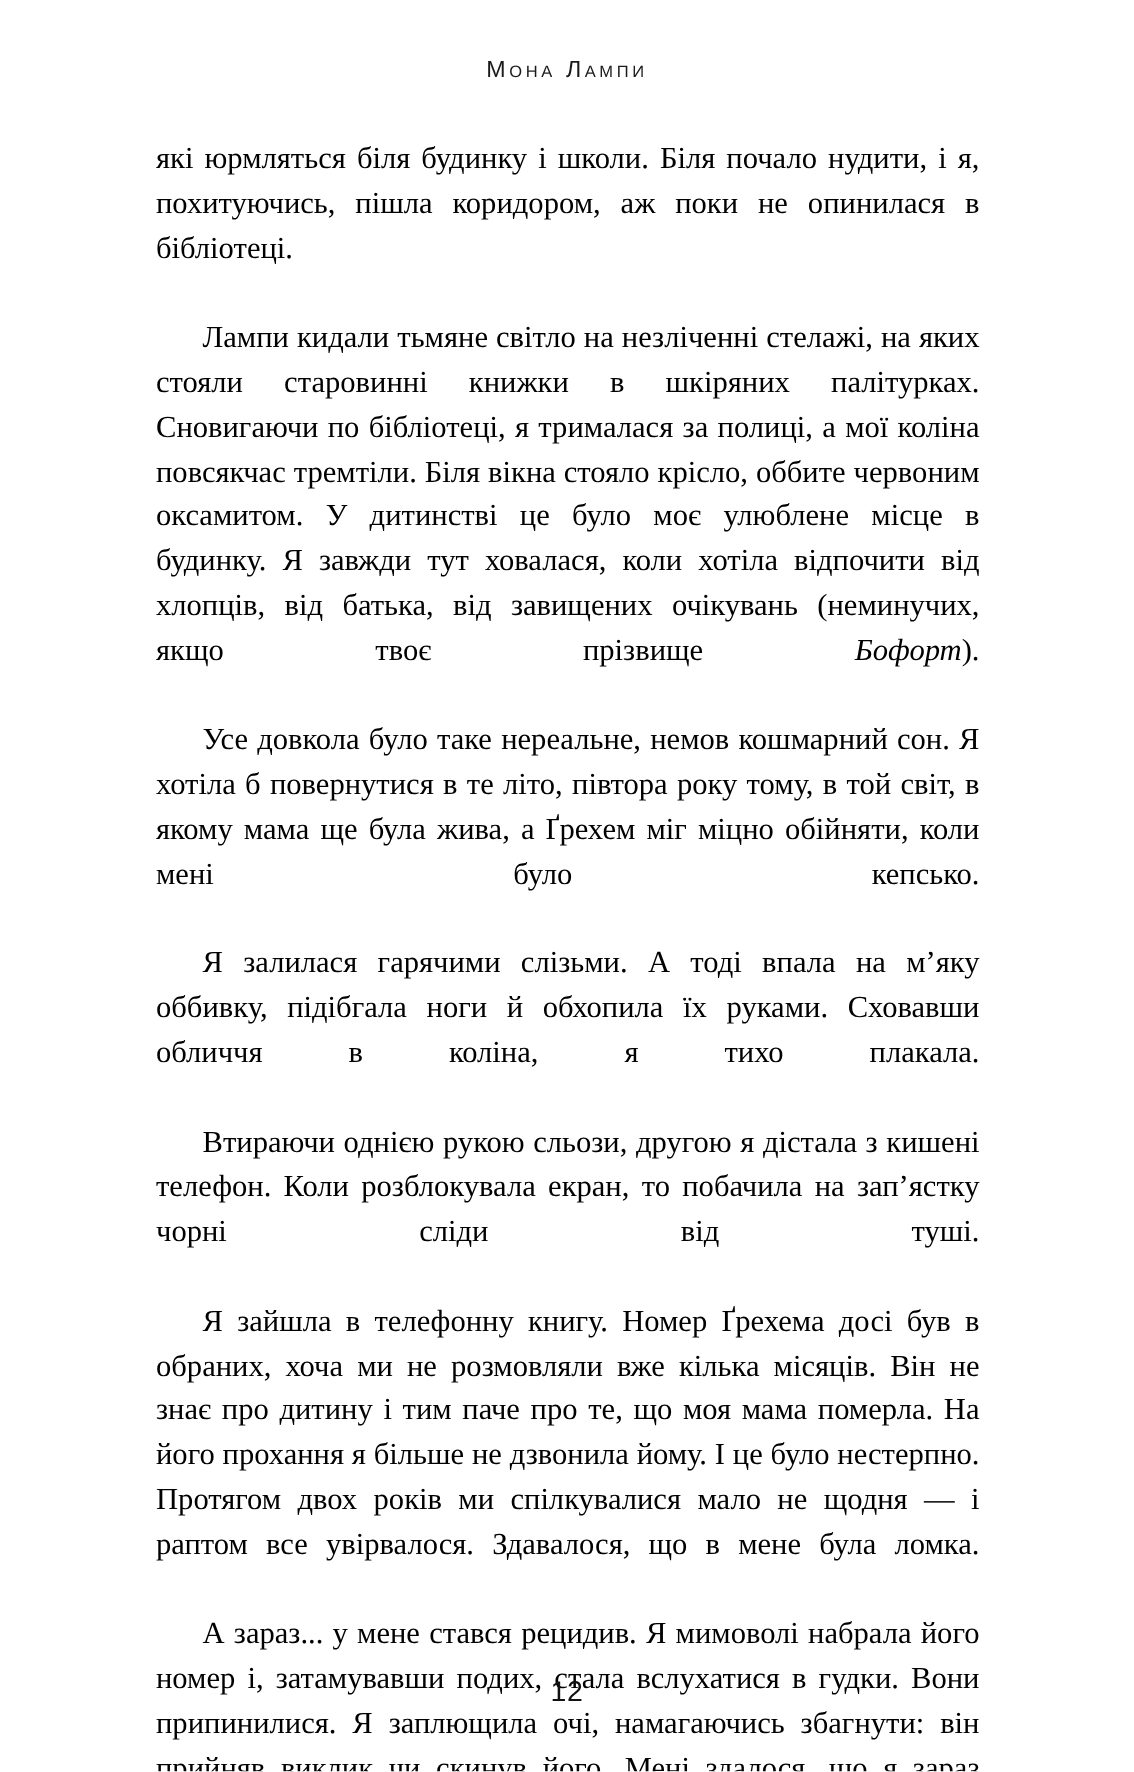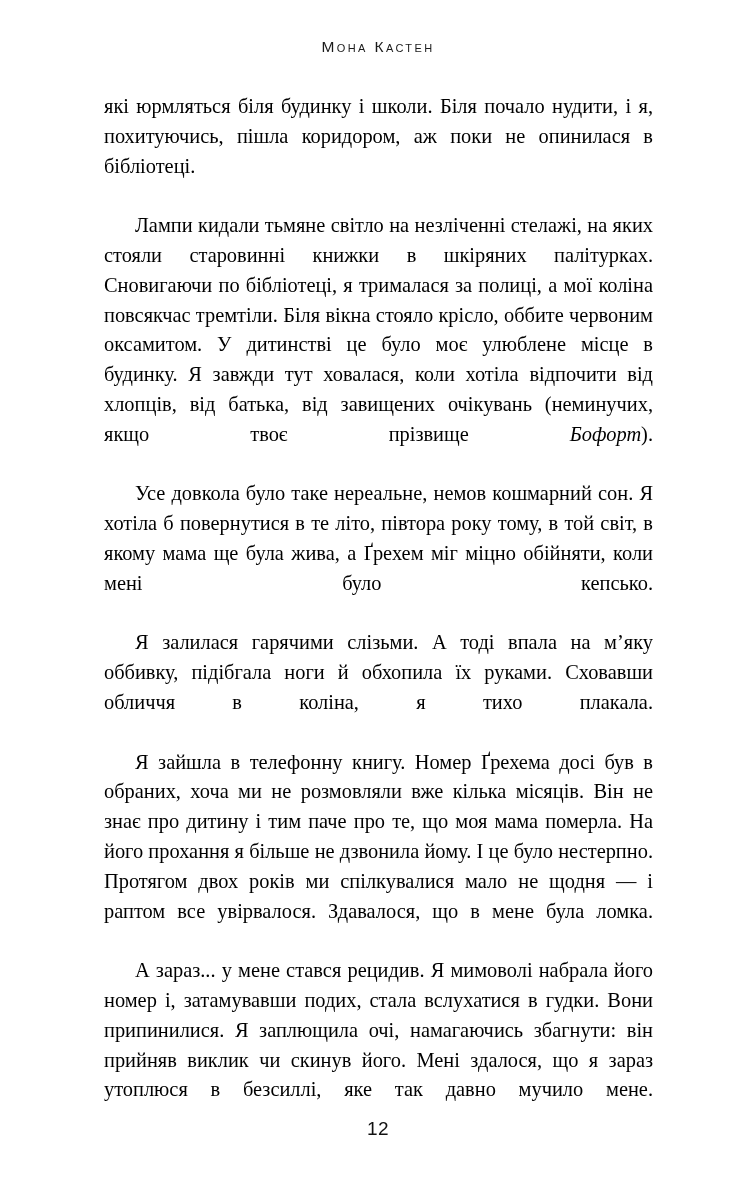--- a/index.html
+++ b/index.html
@@ -90,32 +90,33 @@
     font-weight: 300;
     letter-spacing: 0.5px;
     color: #111111;
   }
 </style>
 </head>
 <body>
 
 <div class="page">
 
-  <div class="running-head">Мона Кастен</div>
+  <div class="running-head">Мона Лампи</div>
 
   <div class="textblock">
 
     <p class="first">які юрмляться біля будинку і школи. Біля почало нудити, і я, похитуючись, пішла коридором, аж поки не опинилася в бібліотеці.</p>
 
     <p><span>Лампи кидали тьмяне світло на незліченні стелажі, на яких стояли старовинні книжки в шкіряних палітурках. Сновигаючи по бібліотеці, я трималася за полиці, а мої коліна повсякчас тремтіли. Біля вікна стояло крісло, оббите червоним оксамитом. У дитинстві це було моє улюблене місце в будинку. Я завжди тут ховалася, коли хотіла відпочити від хлопців, від батька, від завищених очікувань (неминучих, якщо твоє прізвище </span><em>Бофорт</em><span>).</span></p>
 
     <p>Усе довкола було таке нереальне, немов кошмарний сон. Я хотіла б повернутися в те літо, півтора року тому, в той світ, в якому мама ще була жива, а Ґрехем міг міцно обійняти, коли мені було кепсько.</p>
 
     <p>Я залилася гарячими слізьми. А тоді впала на м’яку оббивку, підібгала ноги й обхопила їх руками. Сховавши обличчя в коліна, я тихо плакала.</p>
 
+    <p>Втираючи однією рукою сльози, другою я дістала з кишені телефон. Коли розблокувала екран, то побачила на зап’ястку чорні сліди від туші.</p>
 
     <p>Я зайшла в телефонну книгу. Номер Ґрехема досі був в обраних, хоча ми не розмовляли вже кілька місяців. Він не знає про дитину і тим паче про те, що моя мама померла. На його прохання я більше не дзвонила йому. І це було нестерпно. Протягом двох років ми спілкувалися мало не щодня — і раптом все увірвалося. Здавалося, що в мене була ломка.</p>
 
     <p>А зараз... у мене стався рецидив. Я мимоволі набрала його номер і, затамувавши подих, стала вслухатися в гудки. Вони припинилися. Я заплющила очі, намагаючись збагнути: він прийняв виклик чи скинув його. Мені здалося, що я зараз утоплюся в безсиллі, яке так давно мучило мене.</p>
 
   </div>
 
   <div class="folio">12</div>
 
 </div>

